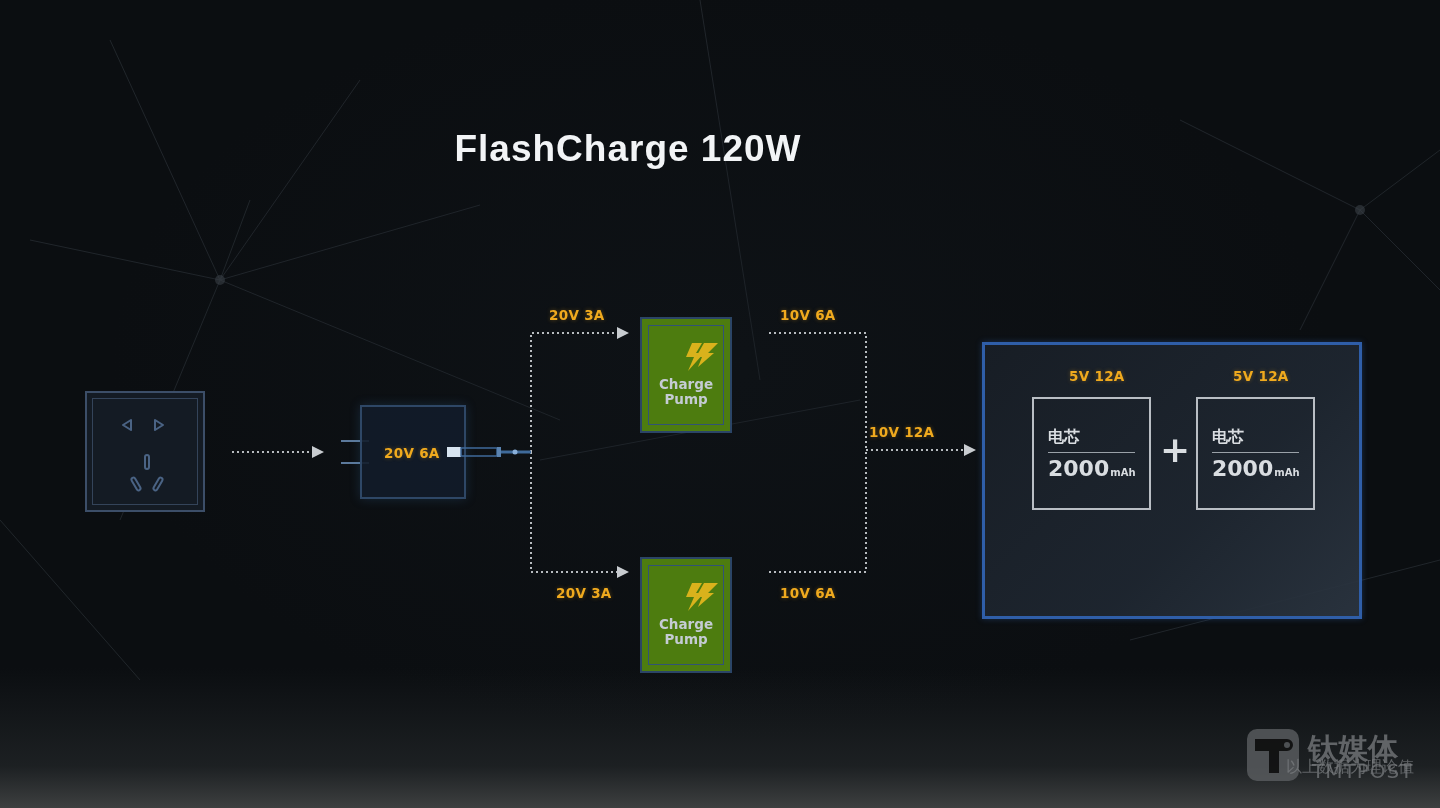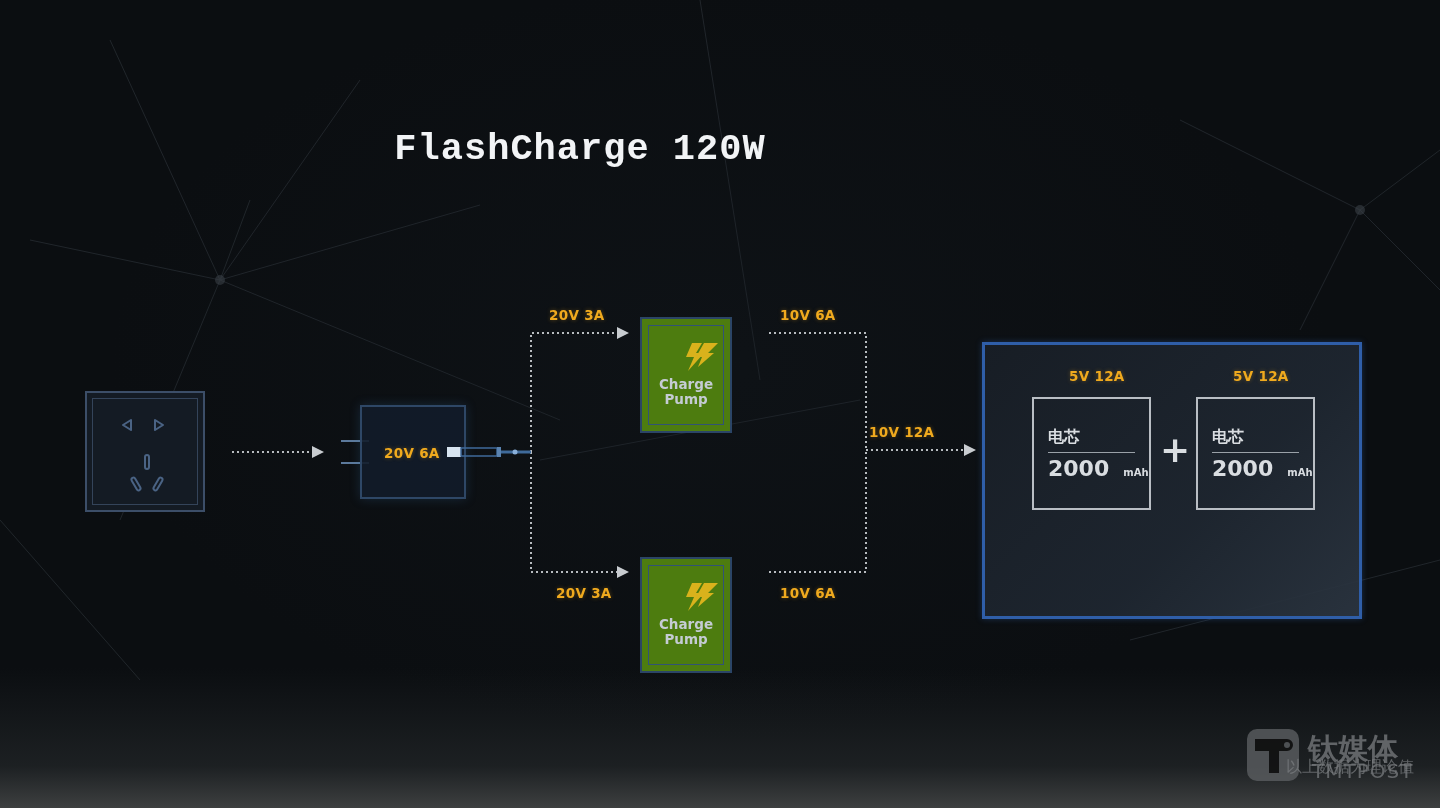--- a/index.html
+++ b/index.html
@@ -13,21 +13,22 @@
     position:absolute; left:0; right:0; bottom:0; height:140px;
     background:linear-gradient(to bottom, rgba(11,14,17,0) 0%, rgba(40,44,46,0.6) 70%, rgba(70,72,72,0.85) 100%);
   }
   .bg-vignette {
     position:absolute; inset:0;
     background:radial-gradient(ellipse at 50% 45%, rgba(20,26,32,0.35) 0%, rgba(0,0,0,0) 60%);
   }
   .title {
     position:absolute; left:0; width:1160px; top:128px; text-align:center;
     color:#f2f4f6; font-size:37px; font-weight:bold; letter-spacing:1px;
-    font-family:Liberation Mono, monospace;
+    font-family:Liberation Sans, sans-serif;
+    padding-left:48px;
   }
   .label {
     position:absolute; color:#f0aa1e; font-weight:bold; font-size:13.5px;
     font-family:"DejaVu Sans", sans-serif; letter-spacing:0.3px;
     text-shadow:0 0 4px rgba(240,170,30,0.35);
     white-space:nowrap;
     text-align:center;
   }
   
   .socket {
@@ -76,21 +77,21 @@
   .cell .cell-name {
     position:absolute; left:14px; top:28px; color:#d9dde1; font-size:16px; font-weight:bold;
   }
   .cell .cell-line {
     position:absolute; left:14px; right:14px; top:53px; height:1px; background:#9aa1a8;
   }
   .cell .cell-cap {
     position:absolute; left:14px; top:57px; color:#d9dde1; font-size:22px; font-weight:bold;
     white-space:nowrap;
   }
-  .cell .cell-unit { font-size:10px; font-weight:bold; margin-left:14px; }
+  .cell .cell-unit { font-size:10px; font-weight:bold; margin-left:1px; }
   .plus {
     position:absolute; left:175px; top:84px; color:#d9dde1; font-size:36px; font-weight:bold;
   }
   .dotline { position:absolute; left:0; top:0; }
   
   .wm-logo {
     position:absolute; left:1247px; top:729px; width:52px; height:52px;
     background:#5b5e61; border-radius:10px; opacity:0.8;
   }
   .wm-cn {

